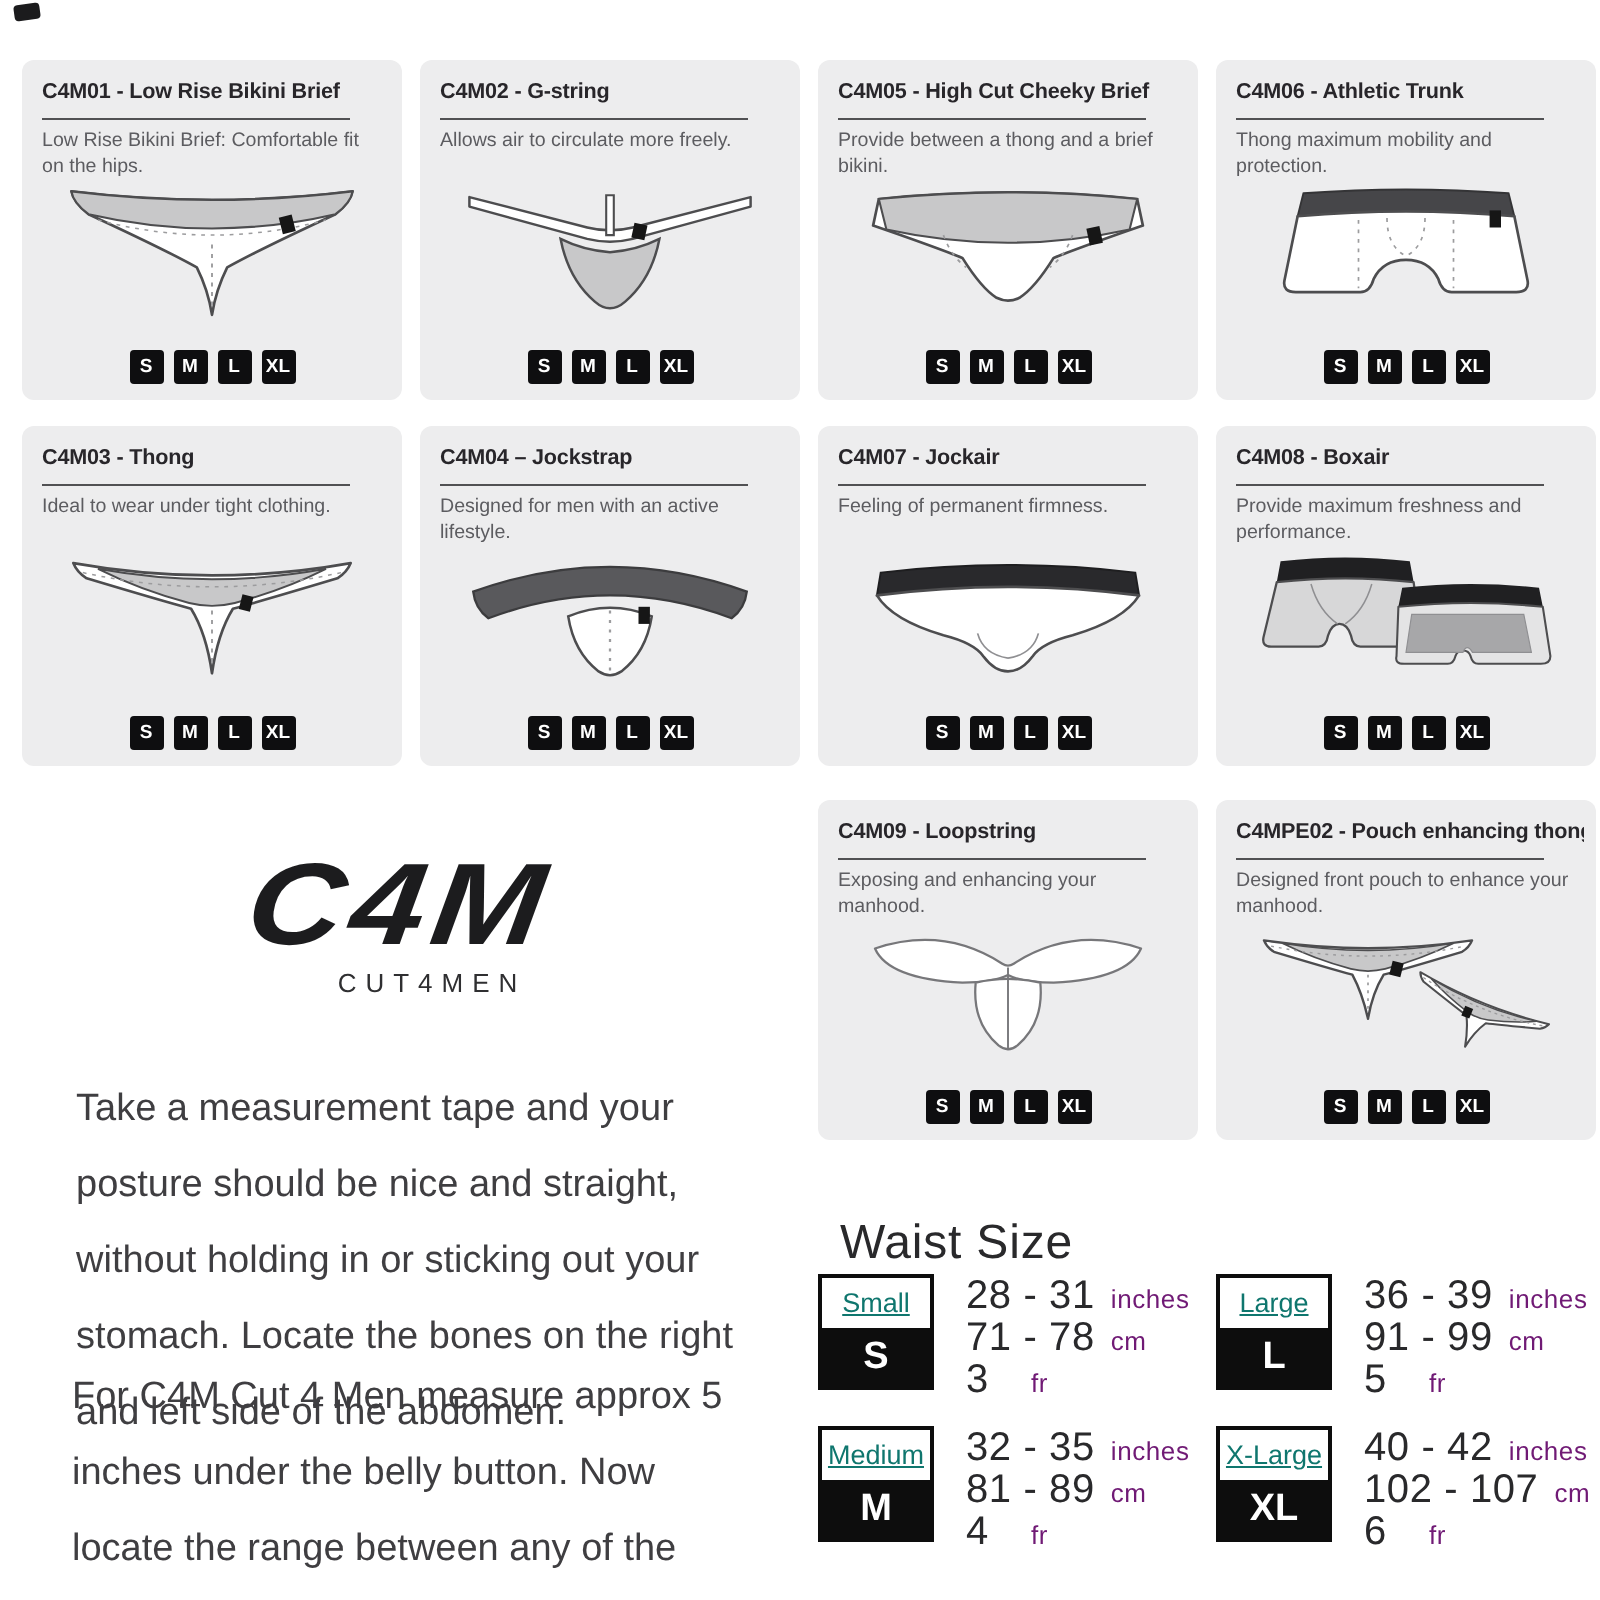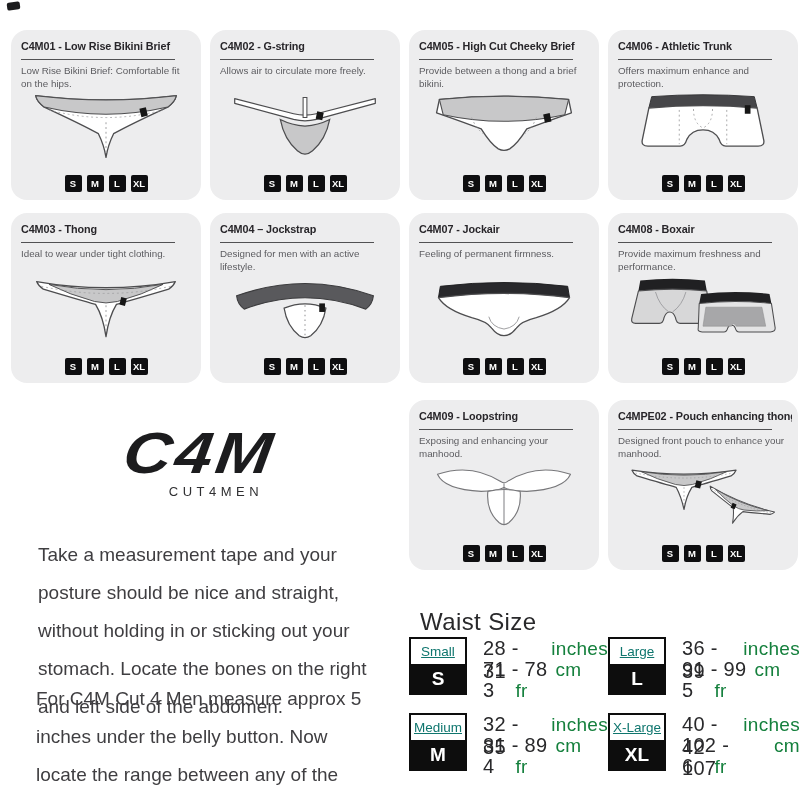--- a/index.html
+++ b/index.html
@@ -3,21 +3,21 @@
 <meta charset="utf-8">
 <style>
   html,body{margin:0;padding:0;}
   body{width:800px;height:800px;position:relative;background:#ffffff;
        font-family:"Liberation Sans", sans-serif;overflow:hidden;color:#29272a;}
 
   .corner-mark{position:absolute;left:7px;top:2px;width:13px;height:8px;background:#1b1b1d;
                border-radius:2px;transform:rotate(-8deg);}
 
   
-  .card{position:absolute;width:190px;height:170px;background:#ededee;border-radius:16px;}
+  .card{position:absolute;width:190px;height:170px;background:#ededee;border-radius:6px;}
   .ctitle{margin:10px 6px 0 10px;font-size:10.8px;font-weight:bold;letter-spacing:-0.1px;
           color:#28262a;white-space:nowrap;overflow:hidden;}
   .rule{margin:7px 26px 0 10px;border-top:1.4px solid #515153;}
   .desc{margin:5px 12px 0 10px;font-size:9.8px;line-height:1.3;color:#5c5c60;}
   .illo{position:absolute;left:50%;transform:translateX(-50%);top:58px;width:152px;height:80px;
         display:flex;align-items:center;justify-content:center;}
   .illo svg{width:152px;height:78px;}
   .sizes{position:absolute;left:0;right:0;bottom:8px;display:flex;justify-content:center;gap:5px;}
   .badge{min-width:17px;height:17px;padding:0 2px;box-sizing:border-box;background:#0e0e10;color:#fff;
          font-size:9.5px;font-weight:bold;display:flex;align-items:center;justify-content:center;border-radius:2px;}
@@ -39,21 +39,21 @@
   .waist-table{position:absolute;left:409px;top:637px;display:grid;
                grid-template-columns:199px 192px;row-gap:13px;}
   .wcell{display:flex;gap:16px;}
   .sbox{width:58px;height:58px;box-sizing:border-box;border:2px solid #0d0d0d;background:#fff;
         display:flex;flex-direction:column;flex:0 0 auto;}
   .sbox-top{flex:1;display:flex;align-items:center;justify-content:center;font-size:13.5px;color:#0f766e;text-decoration:underline;}
   .sbox-bottom{height:29px;background:#0d0d0d;color:#fff;font-weight:bold;font-size:19px;
                display:flex;align-items:center;justify-content:center;}
   .vals{padding-top:0;}
   .vline{height:21px;display:flex;align-items:baseline;font-size:20px;letter-spacing:0.3px;color:#29292b;}
-  .unit{font-size:19px;color:#15803d;margin-left:8px;}
+  .unit{font-size:13px;color:#701a75;margin-left:8px;}
   .unit-fr{margin-left:21px;}
 </style>
 </head>
 <body>
 
 <div class="corner-mark"></div>
 
 <section class="card" style="left:11px;top:30px">
   <h3 class="ctitle">C4M01 - Low Rise Bikini Brief</h3>
   <div class="rule"></div>
@@ -112,21 +112,21 @@
     <span class="badge">S</span>
     <span class="badge">M</span>
     <span class="badge">L</span>
     <span class="badge">XL</span>
   </div>
 </section>
 
 <section class="card" style="left:608px;top:30px">
   <h3 class="ctitle">C4M06 - Athletic Trunk</h3>
   <div class="rule"></div>
-  <p class="desc">Offers maximum enhance and protection.</p>
+  <p class="desc">Thong maximum mobility and protection.</p>
   <div class="illo">
     <svg viewBox="0 0 160 80">
       <path d="M26 7 Q80 3 134 7 L137 19 Q80 14 23 19 Z" fill="#464649" stroke="#343436" stroke-width="1"></path>
       <path d="M23 19 Q80 14 137 19 L144 53 Q145 59 138 59 L104 59 Q99 59 97 52 Q92 42 80 42 Q68 42 63 52 Q61 59 56 59 L22 59 Q15 59 16 53 Z" fill="#ffffff" stroke="#4d4d4f" stroke-width="1.4" stroke-linejoin="round"></path>
       <path d="M55 21 V57" stroke="#9c9c9e" stroke-width="0.9" stroke-dasharray="2 3" fill="none"></path>
       <path d="M105 21 V57" stroke="#9c9c9e" stroke-width="0.9" stroke-dasharray="2 3" fill="none"></path>
       <path d="M70 20 Q70 35 80 40 M90 20 Q90 35 80 40" stroke="#9c9c9e" stroke-width="0.9" stroke-dasharray="2 3" fill="none"></path>
       <rect x="124" y="16" width="6" height="9" fill="#161616"></rect>
     </svg>
   </div>

